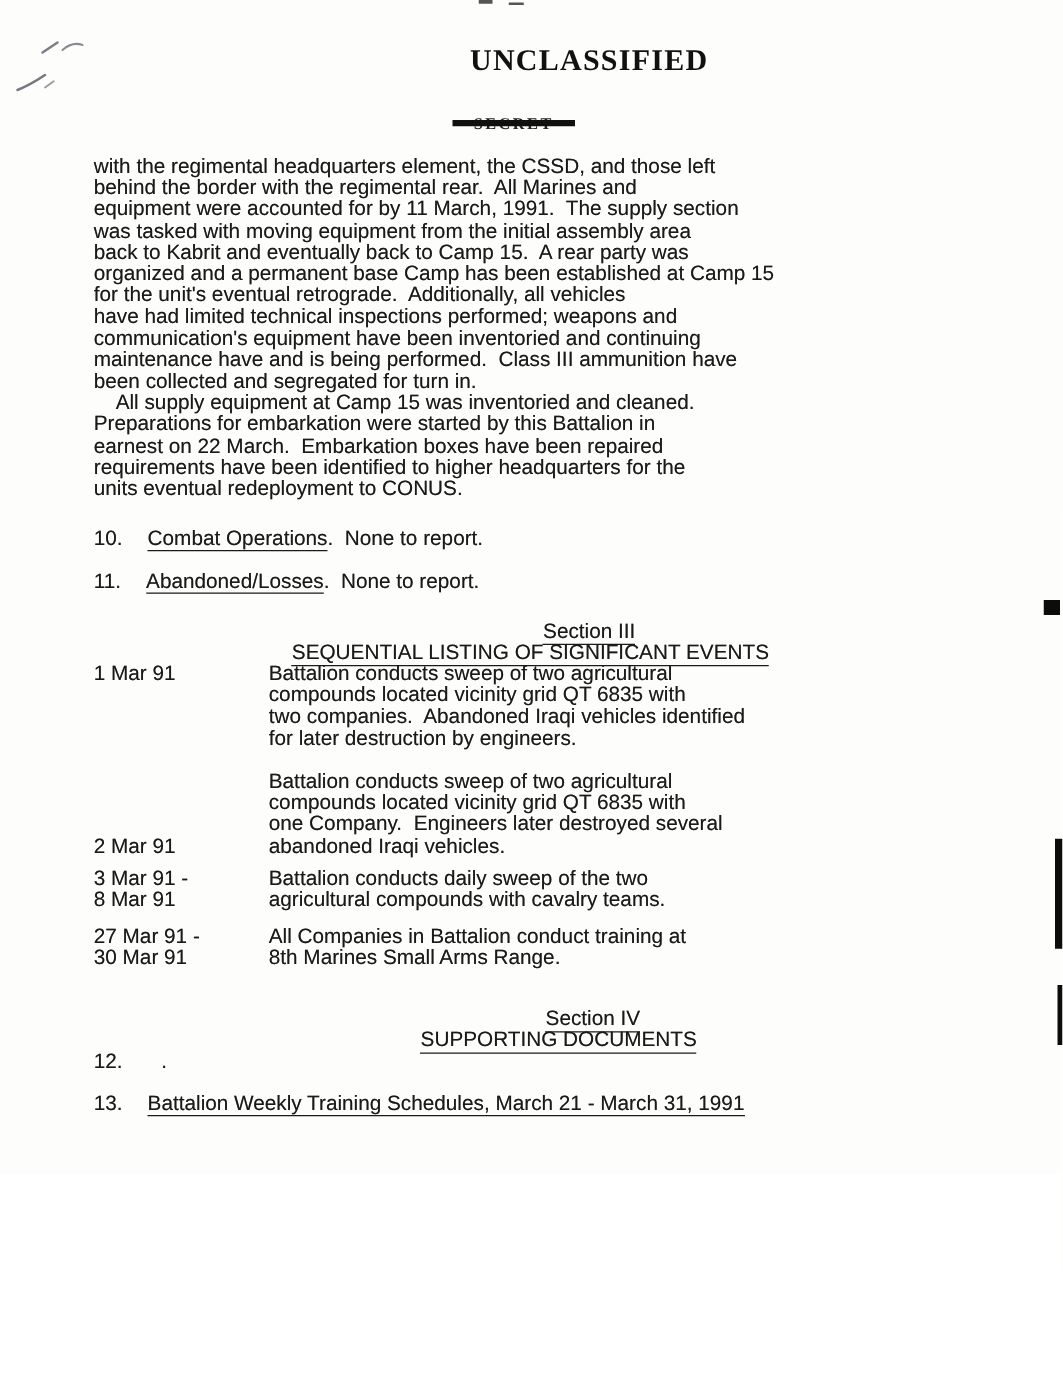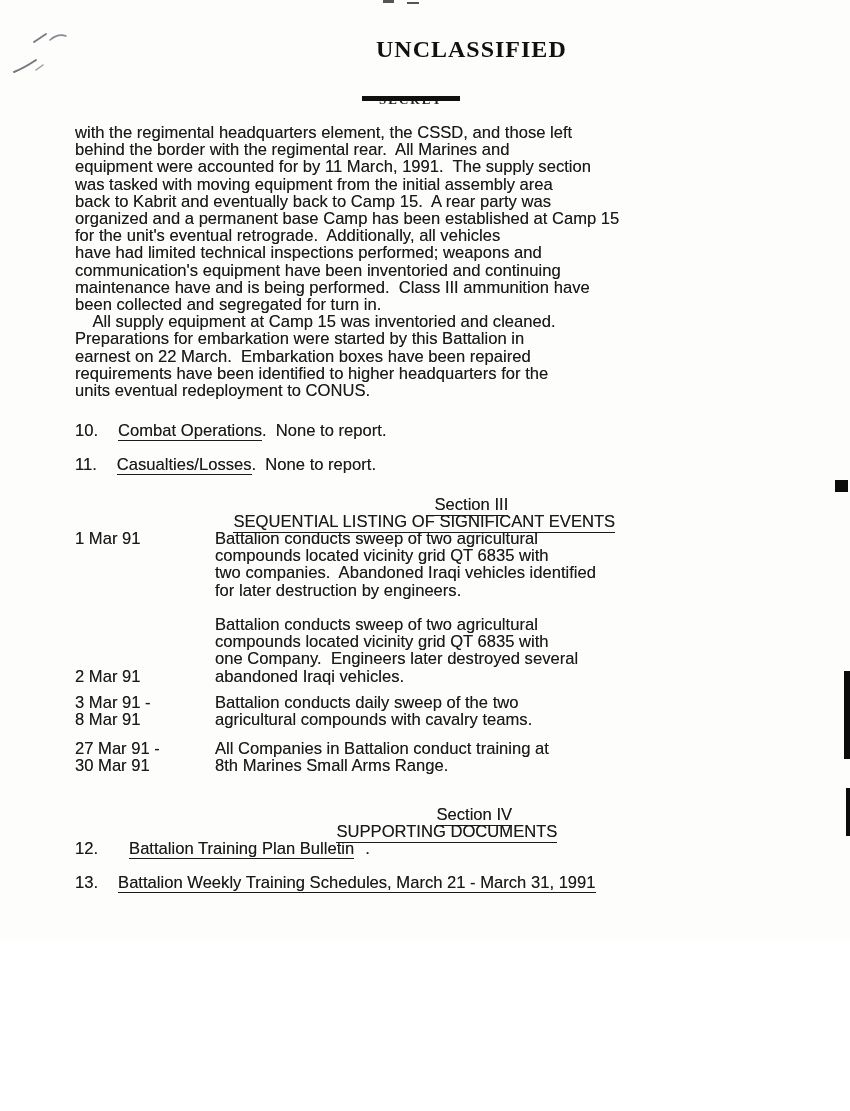--- a/index.html
+++ b/index.html
@@ -106,21 +106,21 @@
 units eventual redeployment to CONUS.</div>
 
   <div class="abs mono item" style="left:75px; top:422px;justify-content:center;">
     <span class="num">10.</span>
     <span class="u">Combat Operations</span>
     <span>.  None to report.</span>
   </div>
 
   <div class="abs mono item" style="left:75px; top:456px;">
     <span class="num">11.</span>
-    <span class="u">Casualties/Losses</span>
+    <span class="u">Abandoned/Losses</span>
     <span>.  None to report.</span>
   </div>
 
   <div class="abs mono" style="left:416px; top:479px;">
     <span class="u">Section III</span>
   </div>
   <div class="abs mono" style="left:215px; top:496px;">
     <span class="u">SEQUENTIAL LISTING OF SIGNIFICANT EVENTS</span>
   </div>
 
@@ -156,21 +156,20 @@
 
   <div class="abs mono" style="left:318px; top:806px;">
     <span class="u">SUPPORTING DOCUMENTS</span>
   </div>
   <div class="abs mono" style="left:418px; top:789px;">
     <span class="u">Section IV</span>
   </div>
 
   <div class="abs mono item" style="left:75px; top:840px;gap:11px;">
     <span class="num">12.</span>
-    <span class="u">Battalion Training Plan Bulletin</span>
     <span>.</span>
   </div>
 
   <div class="abs mono item" style="left:75px; top:874px;">
     <span class="num">13.</span>
     <span class="u">Battalion Weekly Training Schedules, March 21 - March 31, 1991</span>
     <span></span>
   </div>
 
   <div class="abs mono" style="left:430px; top:966px;">5</div>

